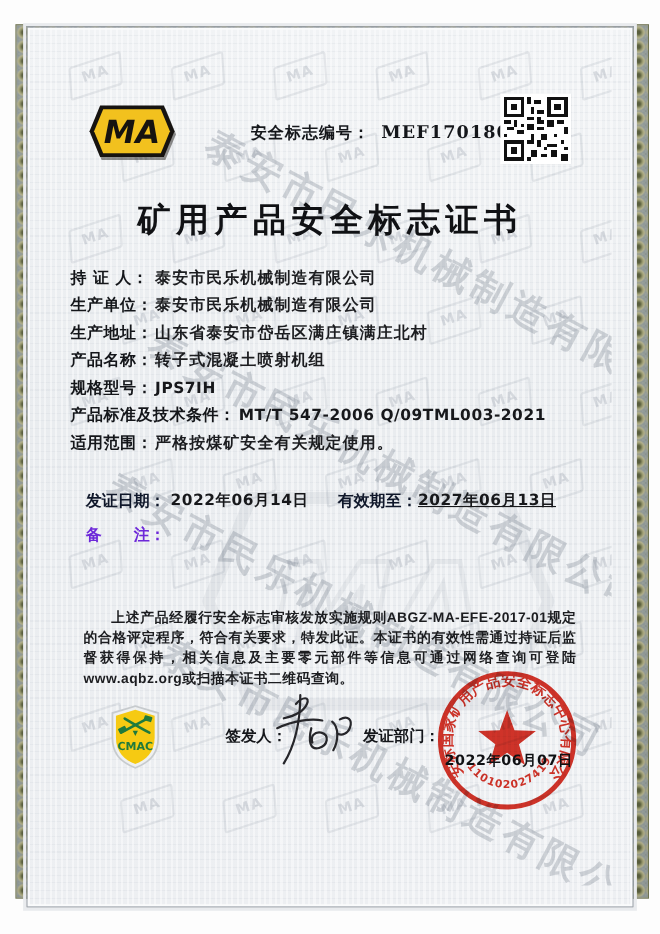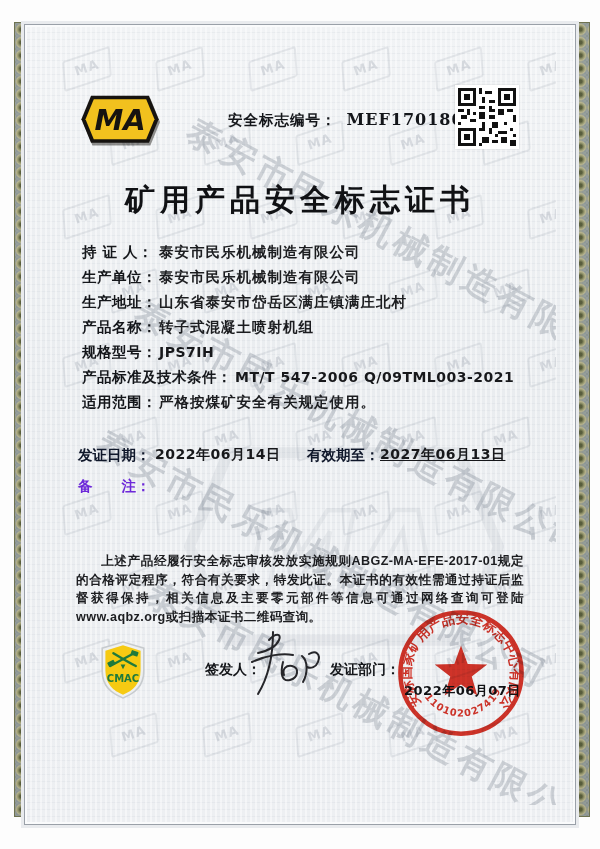--- a/index.html
+++ b/index.html
@@ -34,21 +34,21 @@
   
   .ma-logo{position:absolute;left:80px;top:94px;}
   .certno{position:absolute;left:228px;top:110px;display:flex;align-items:baseline;gap:10px;}
   .certno .lab{font:700 14.5px "DejaVu Sans",sans-serif;color:#14161a;letter-spacing:1px;}
   .certno .num{font:600 16px "DejaVu Serif",serif;color:#14161a;letter-spacing:1px;}
   .qr{position:absolute;left:455px;top:85px;width:64px;height:64px;background:#fff;
       box-shadow:0 0 2px rgba(0,0,0,.15);}
   .title{position:absolute;left:0;right:0;top:180px;text-align:center;
     font-family:"DejaVu Serif",serif;font-weight:900;font-size:30px;letter-spacing:5px;color:#101114;}
   
-  .fields{position:absolute;left:82px;top:243px;width:452px;}
+  .fields{position:absolute;left:64px;top:243px;width:452px;}
   .row{display:flex;align-items:baseline;height:25px;}
   .row .lab{flex:0 0 77px;font:700 14.5px "DejaVu Sans",sans-serif;color:#14161a;letter-spacing:.5px;}
   .row.wide .lab{flex:0 0 153px;}
   .val-kai{font-family:"DejaVu Serif",serif;font-weight:600;font-size:14.5px;color:#1c1d20;letter-spacing:1px;}
   .val-num{font:700 14px "DejaVu Sans",sans-serif;color:#17181b;letter-spacing:.5px;text-align:right;}
   .daterow{position:absolute;left:78px;top:446px;width:452px;height:25px;}
   .daterow .lab{position:absolute;font:700 14.5px "DejaVu Sans",sans-serif;color:#0f172a;}
   .daterow .v1{position:absolute;left:77px;}
   .daterow .l2{left:229px;}
   .daterow .v2{position:absolute;left:302px;text-decoration:underline;}

